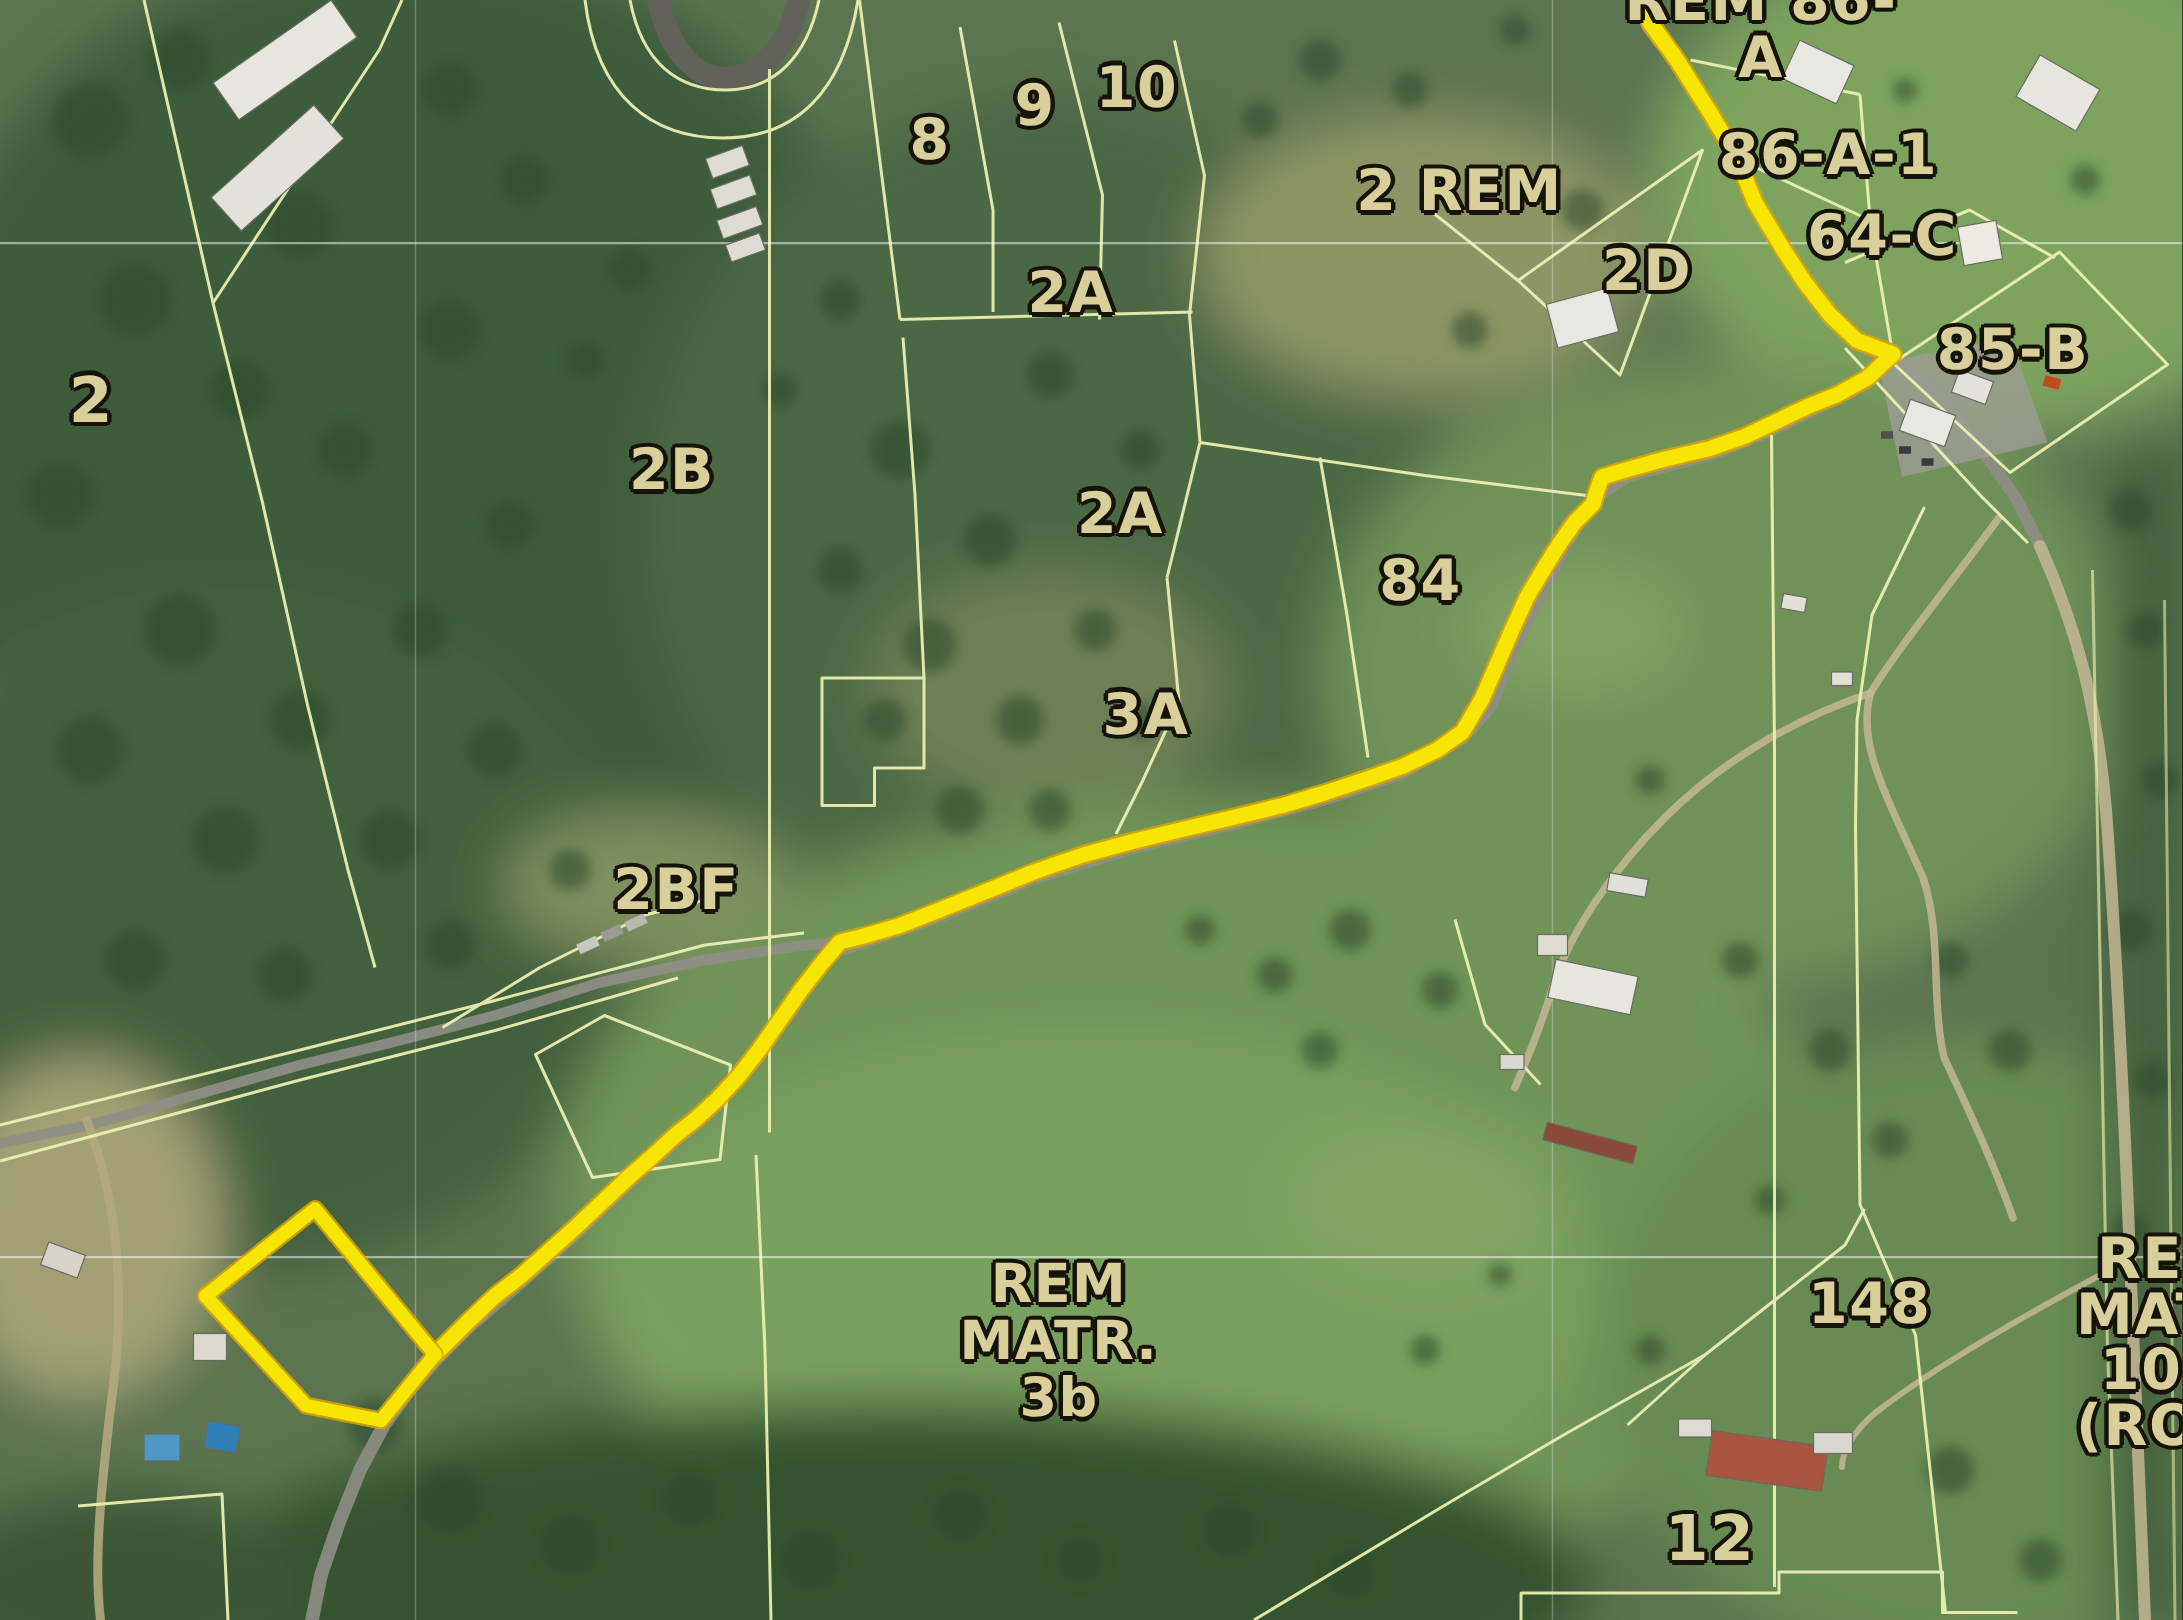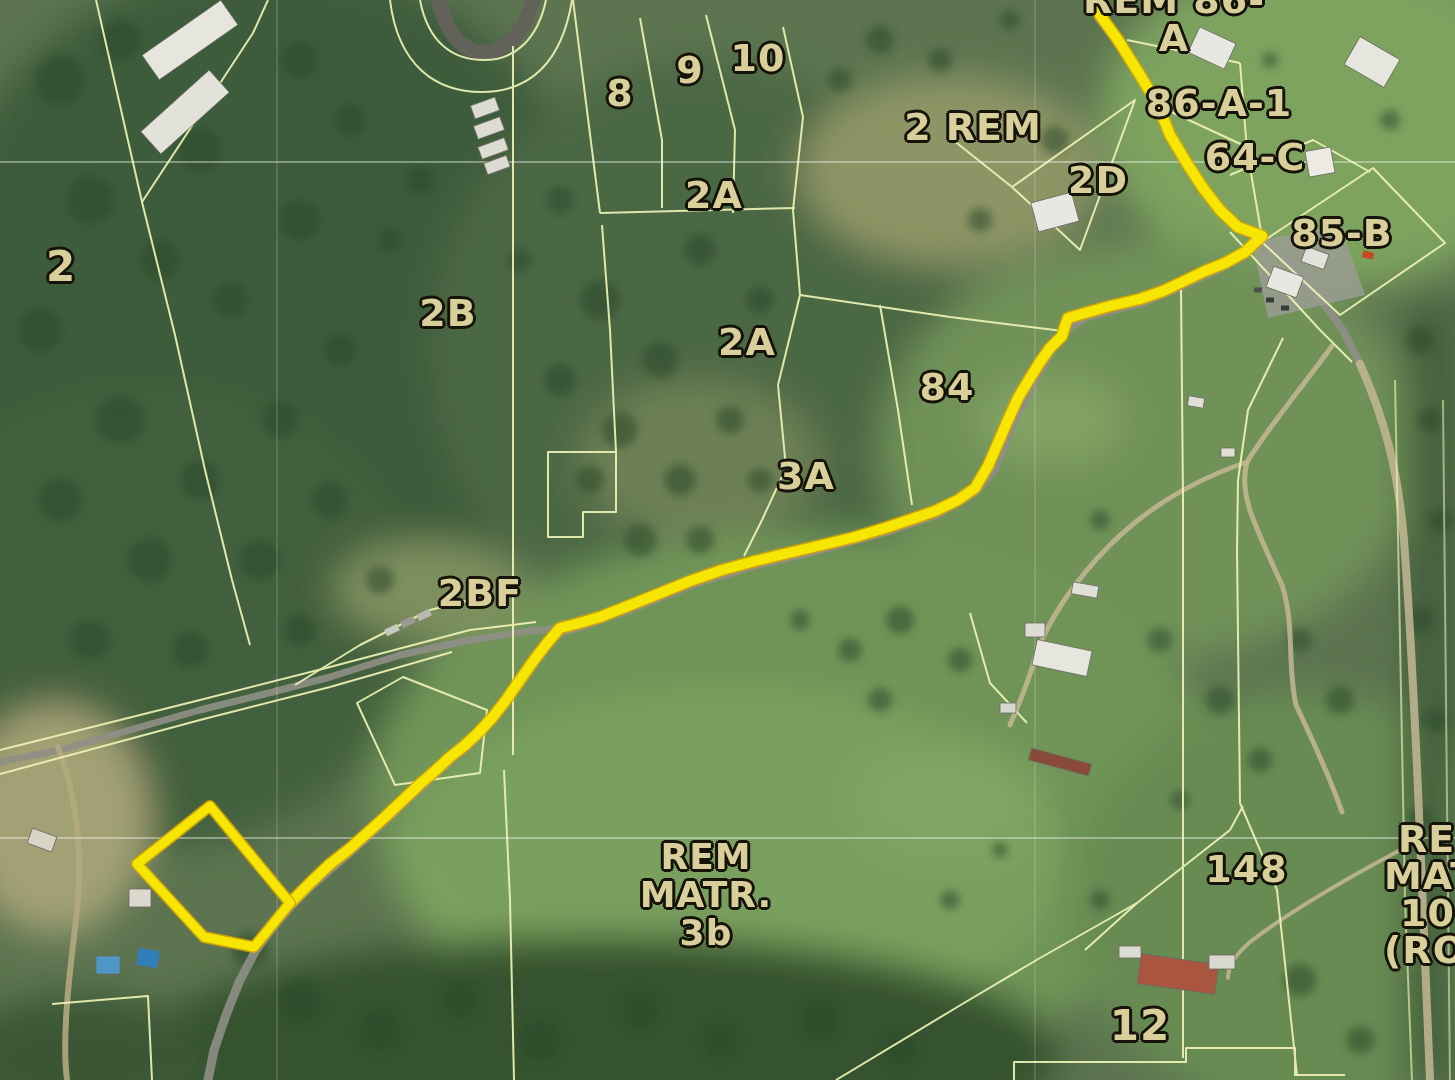--- a/index.html
+++ b/index.html
@@ -256,22 +256,22 @@
 <div class="lbl" style="left:973px;top:127px;">2 REM</div>
 <div class="lbl" style="left:1066px;top:180px;margin-left:32px;">2D</div>
 <div class="lbl" style="left:620px;top:93px;">8</div>
 <div class="lbl" style="left:690px;top:70px;">9</div>
 <div class="lbl" style="left:758px;top:58px;">10</div>
 <div class="lbl" style="left:714px;top:195px;">2A</div>
 <div class="lbl big" style="left:61px;top:267px;">2</div>
 <div class="lbl" style="left:400px;top:313px;margin-left:48px;">2B</div>
 <div class="lbl" style="left:747px;top:342px;">2A</div>
 <div class="lbl" style="left:947px;top:387px;">84</div>
-<div class="lbl" style="left:806px;top:476px;text-align:right;">3A</div>
-<div class="lbl" style="left:480px;top:593px;text-align:right;">2BF</div>
+<div class="lbl" style="left:764px;top:476px;text-align:right;">3A</div>
+<div class="lbl" style="left:451px;top:593px;text-align:right;">2BF</div>
 <div class="lbl mline small" style="left:706px;top:895px;">
   <div>REM</div>
   <div>MATR.</div>
   <div>3b</div>
 </div>
 <div class="lbl" style="left:1226px;top:869px;padding-left:41px;">148</div>
 <div class="lbl big" style="left:1140px;top:1026px;">12</div>
 <div class="lbl edge" style="left:1384px;top:821px;">
   <div style="margin-left:14px">REM</div>
   <div>MATR.</div>

